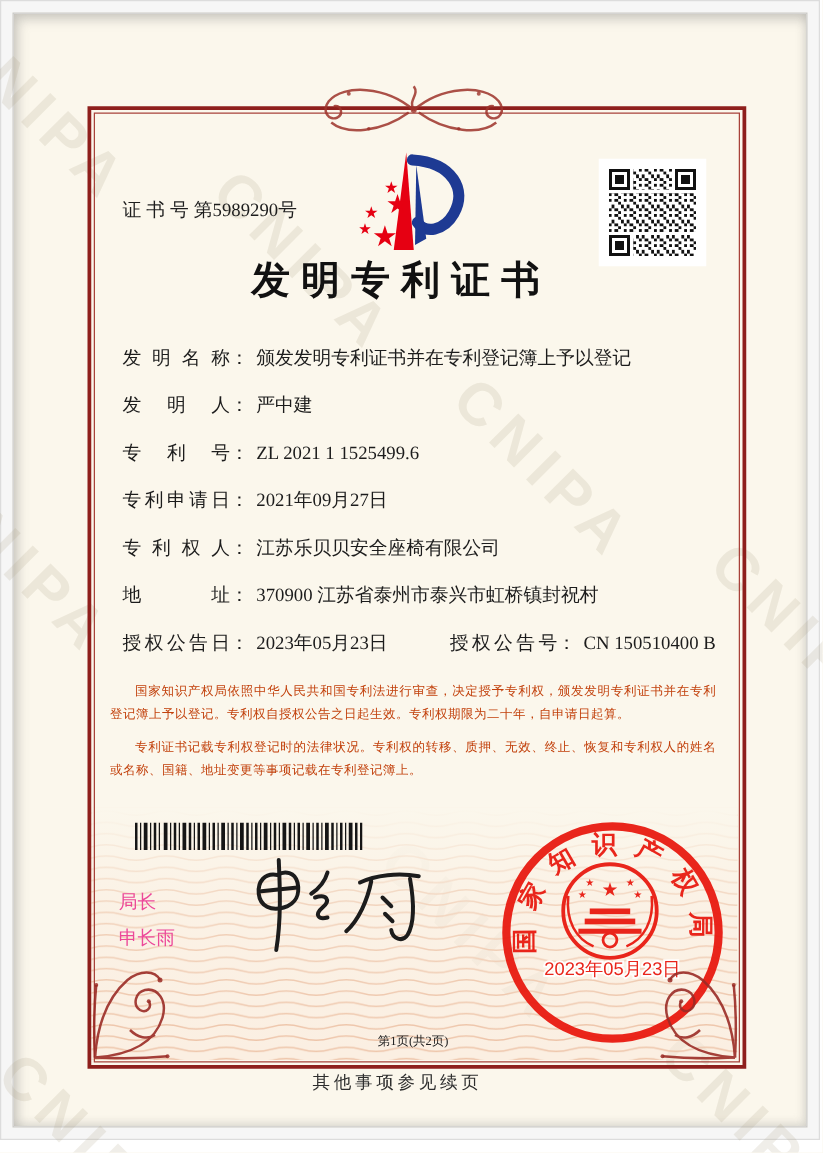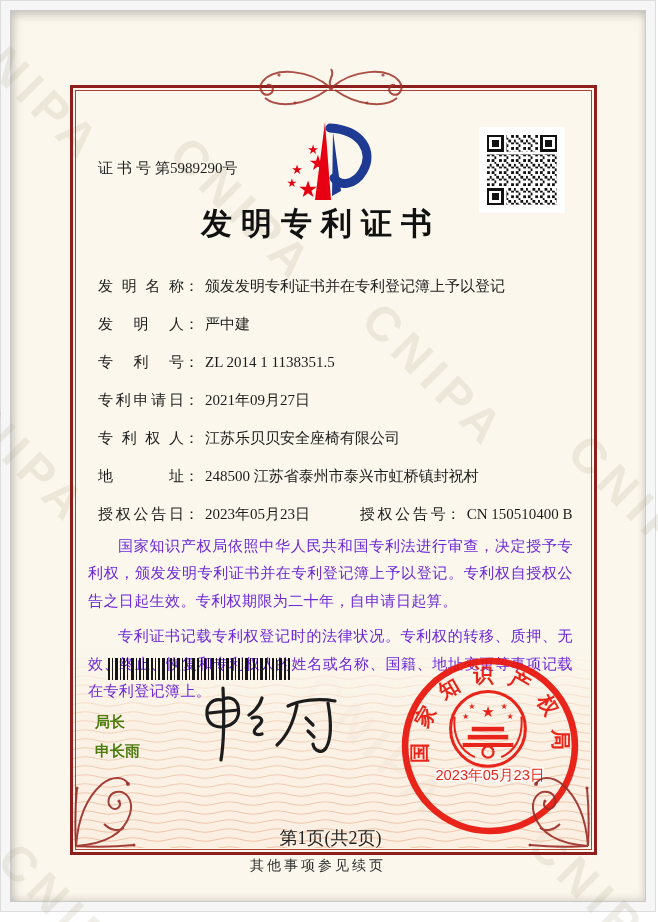--- a/index.html
+++ b/index.html
@@ -25,31 +25,31 @@
   .logo{position:absolute;left:268px;top:108px;}
   .qr-box{position:absolute;left:479px;top:127px;width:86px;height:86px;background:#ffffff;
           display:flex;align-items:center;justify-content:center;}
   .title{position:absolute;left:56px;top:203px;width:521px;text-align:center;font-size:31px;
          font-weight:700;color:#111;letter-spacing:9px;text-indent:9px;}
   .fields{position:absolute;left:98px;top:277px;width:470px;}
   .frow{height:38px;font-size:15px;color:#1c1c1c;white-space:nowrap;}
   .flabel{display:inline-block;width:86px;text-align:justify;text-align-last:justify;vertical-align:bottom;}
   .fvalue{margin-left:6px;}
   .grant2{margin-left:46px;}
-  .paras{position:absolute;left:88px;top:533px;width:485px;font-size:15px;line-height:1.83;
-         color:#6d28d9;text-align:justify;letter-spacing:.4px;}
+  .paras{position:absolute;left:88px;top:545px;width:485px;font-size:10px;line-height:1.83;
+         color:#c2410c;text-align:justify;letter-spacing:.4px;}
   .paras p{margin:0 0 8px 0;text-indent:2em;}
   .waves{position:absolute;left:73px;top:646px;z-index:3;}
   .barcode{position:absolute;left:108px;top:658px;z-index:5;}
   .director{position:absolute;left:95px;top:707px;z-index:5;
-            font-family:"Liberation Sans","DejaVu Sans",sans-serif;font-size:15px;font-weight:700;
-            color:#4d7c0f;line-height:29px;}
+            font-family:"Liberation Sans","DejaVu Sans",sans-serif;font-size:15px;font-weight:400;
+            color:#ec4899;line-height:29px;}
   .signature{position:absolute;left:192px;top:678px;z-index:5;}
   .seal{position:absolute;left:398px;top:654px;z-index:6;}
-  .page-footer{position:absolute;left:70px;top:826px;width:521px;text-align:center;font-size:18px;
+  .page-footer{position:absolute;left:70px;top:826px;width:521px;text-align:center;font-size:10px;
                color:#222;z-index:5;}
   .cont-note{position:absolute;left:0;top:857px;width:636px;text-align:center;font-size:14px;
              color:#2e2e2e;letter-spacing:3px;z-index:4;}
   .flourish{position:absolute;z-index:5;pointer-events:none;}
   .fl-top{left:239px;top:61px;}
   .fl-br{left:506px;top:750px;}
   .fl-bl{left:74px;top:750px;transform:scaleX(-1);}
 </style>
 </head>
 <body>
@@ -184,30 +184,30 @@
     <div class="title">发明专利证书</div>
 
     <div class="fields">
       <div class="frow">
         <span class="flabel">发明名称</span><span>：</span><span class="fvalue">颁发发明专利证书并在专利登记簿上予以登记</span>
       </div>
       <div class="frow">
         <span class="flabel">发明人</span><span>：</span><span class="fvalue">严中建</span>
       </div>
       <div class="frow">
-        <span class="flabel">专利号</span><span>：</span><span class="fvalue">ZL 2014 1 1138351.5</span>
+        <span class="flabel">专利号</span><span>：</span><span class="fvalue">ZL 2021 1 1525499.6</span>
       </div>
       <div class="frow">
         <span class="flabel">专利申请日</span><span>：</span><span class="fvalue">2021年09月27日</span>
       </div>
       <div class="frow">
         <span class="flabel">专利权人</span><span>：</span><span class="fvalue">江苏乐贝贝安全座椅有限公司</span>
       </div>
       <div class="frow">
-        <span class="flabel">地址</span><span>：</span><span class="fvalue">248500 江苏省泰州市泰兴市虹桥镇封祝村</span>
+        <span class="flabel">地址</span><span>：</span><span class="fvalue">370900 江苏省泰州市泰兴市虹桥镇封祝村</span>
       </div>
       <div class="frow">
         <span class="flabel">授权公告日</span><span>：</span><span class="fvalue">2023年05月23日</span>
         <span class="grant2">
           <span class="flabel">授权公告号</span><span>：</span><span class="fvalue">CN 150510400 B</span>
         </span>
       </div>
     </div>
 
     <div class="paras">

